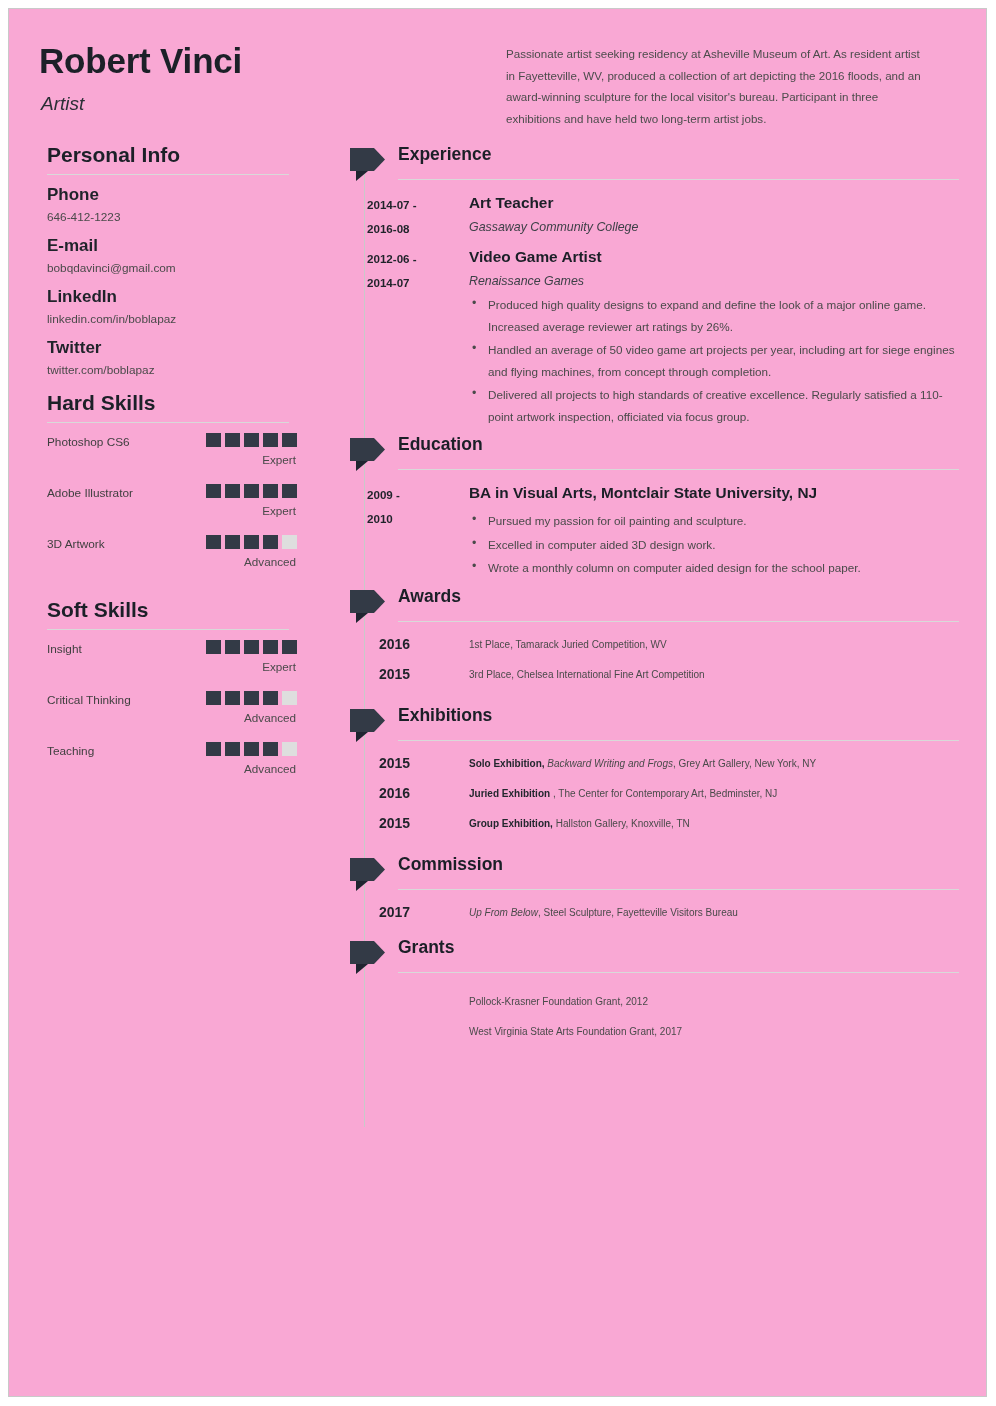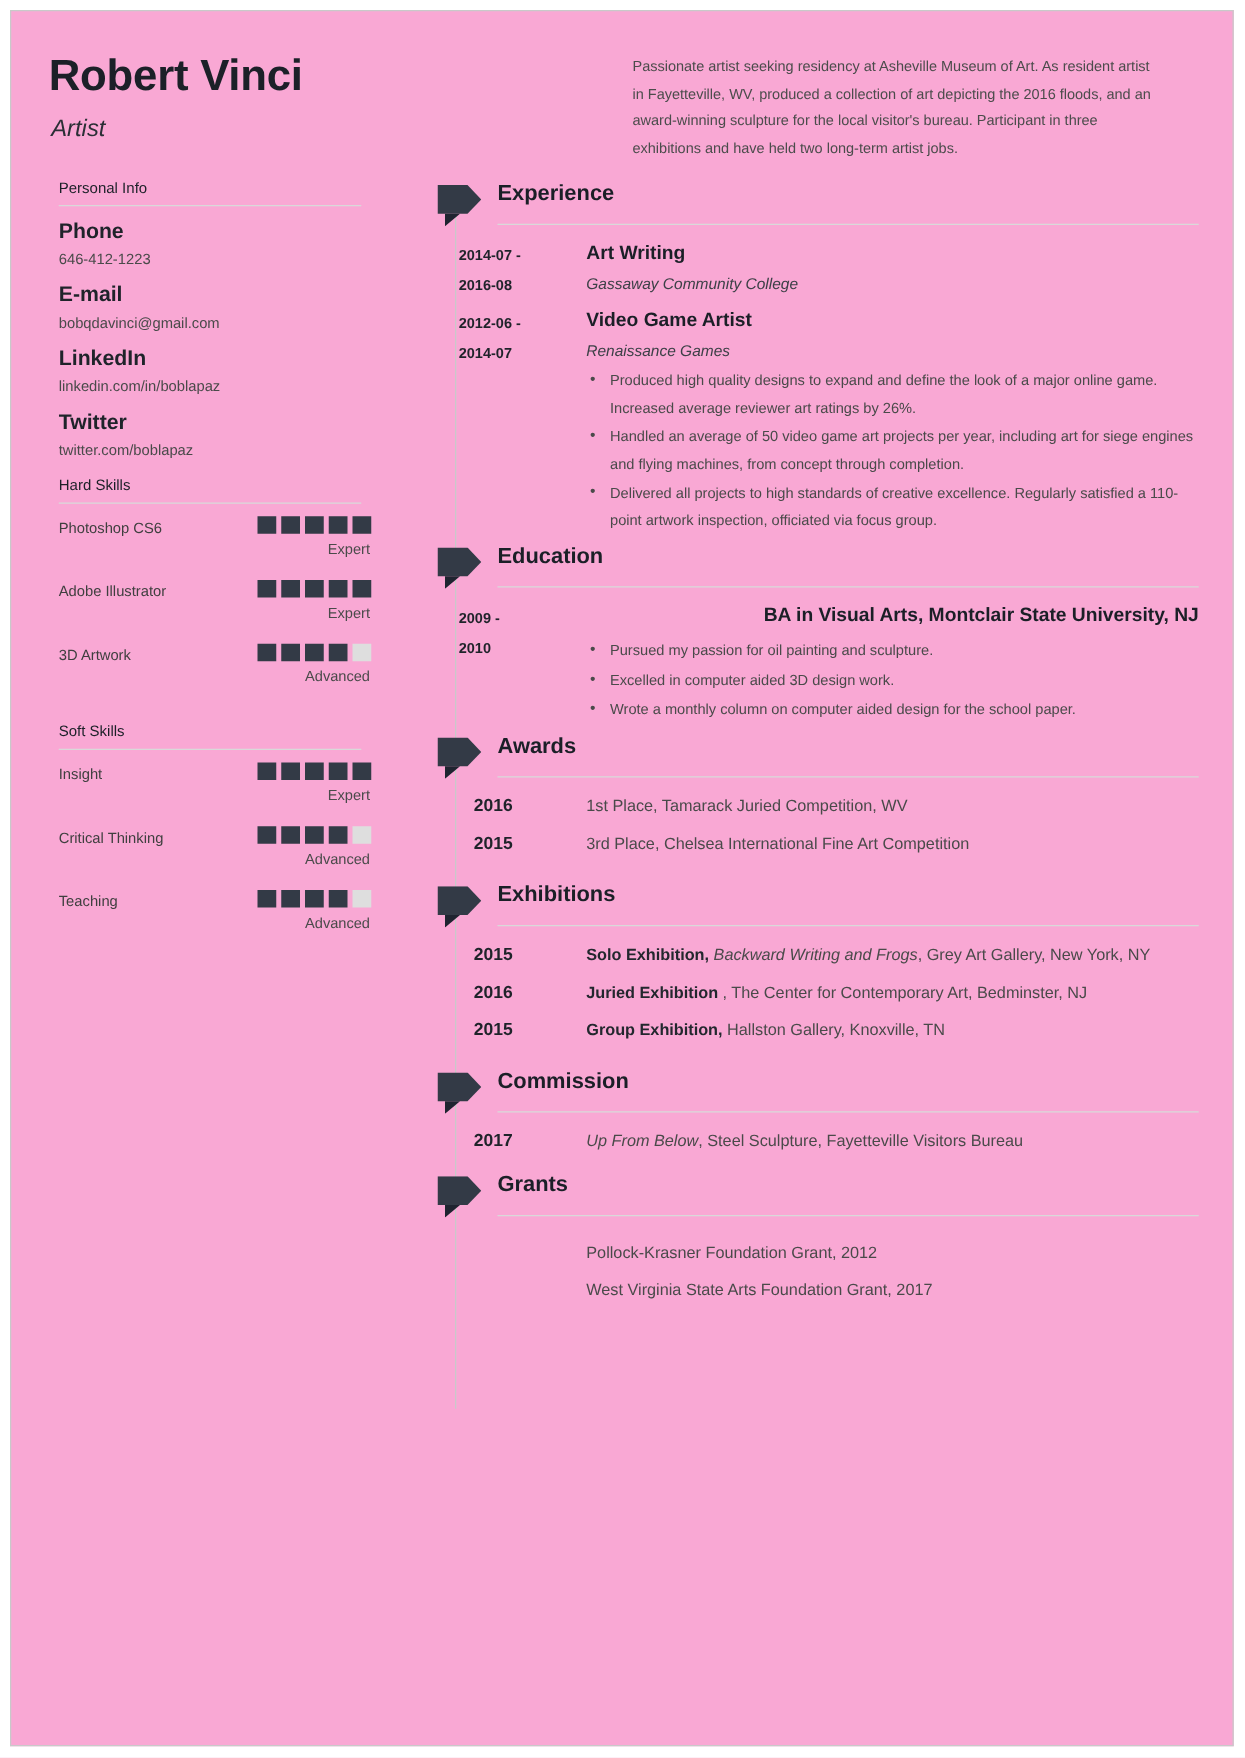--- a/index.html
+++ b/index.html
@@ -45,21 +45,21 @@
   }
 
   
   .body-cols { position: relative; }
   .sidebar { position: absolute; left: 8px; top: 0; width: 250px; }
   .maincol { position: absolute; left: 275px; top: 0; width: 645px; }
 
   
   .side-block { margin-bottom: 4px; }
   .side-head {
-    font-size: 12px; font-weight: normal; color: #1c2028;
+    font-size: 21px; font-weight: bold; color: #1c2028;
     padding-bottom: 7px;
   }
   .side-rule { height: 1px; background: #d9d9d9; width: 242px; margin-bottom: 10px; }
 
   .contact { margin-bottom: 12px; }
   .contact-label { font-size: 17px; font-weight: bold; color: #1f232a; margin-bottom: 5px; }
   .contact-value { font-size: 11.8px; color: #4a4a4a; }
 
   .skill-row { position: relative; height: 51px; }
   .skill-name {
@@ -118,26 +118,26 @@
   }
 
   .flat-entry { position: relative; height: 30px; }
   .flat-date {
     position: absolute; left: 65px; top: 6px;
     font-size: 14px; font-weight: bold; color: #1f232a;
   }
   .flat-text {
     position: absolute; left: 155px; top: 6px;
     width: 490px;
-    font-size: 13px; color: #4a4a4a; line-height: 18px;
+    font-size: 10px; color: #4a4a4a; line-height: 18px;
   }
   .flat-text b { color: #23272e; margin-top: 48px; }
   .flat-text i { font-style: italic; }
 
-  .sec-edu .entry-title { font-size: 15.4px; text-align: right; }
+  .sec-edu .entry-title { font-size: 15.4px; }
 </style>
 </head>
 <body>
 
 <div id="page">
   <div id="sheet">
     <div id="inner">
 
       <div class="header">
         <div class="name">Robert Vinci</div>
@@ -229,21 +229,21 @@
               <div class="sec-title">Experience</div>
               <div class="sec-rule"></div>
             </div>
             <div id="experience-entries">
                 <div class="entry">
                   <div class="entry-date">
                     <div>2014-07 -</div>
                     <div>2016-08</div>
                   </div>
                   <div class="entry-main">
-                    <div class="entry-title">Art Writing</div>
+                    <div class="entry-title">Art Teacher</div>
                     <div class="entry-sub">Gassaway Community College</div>
                   </div>
                 </div>
                 <div class="entry">
                   <div class="entry-date">
                     <div>2012-06 -</div>
                     <div>2014-07</div>
                   </div>
                   <div class="entry-main">
                     <div class="entry-title">Video Game Artist</div>

